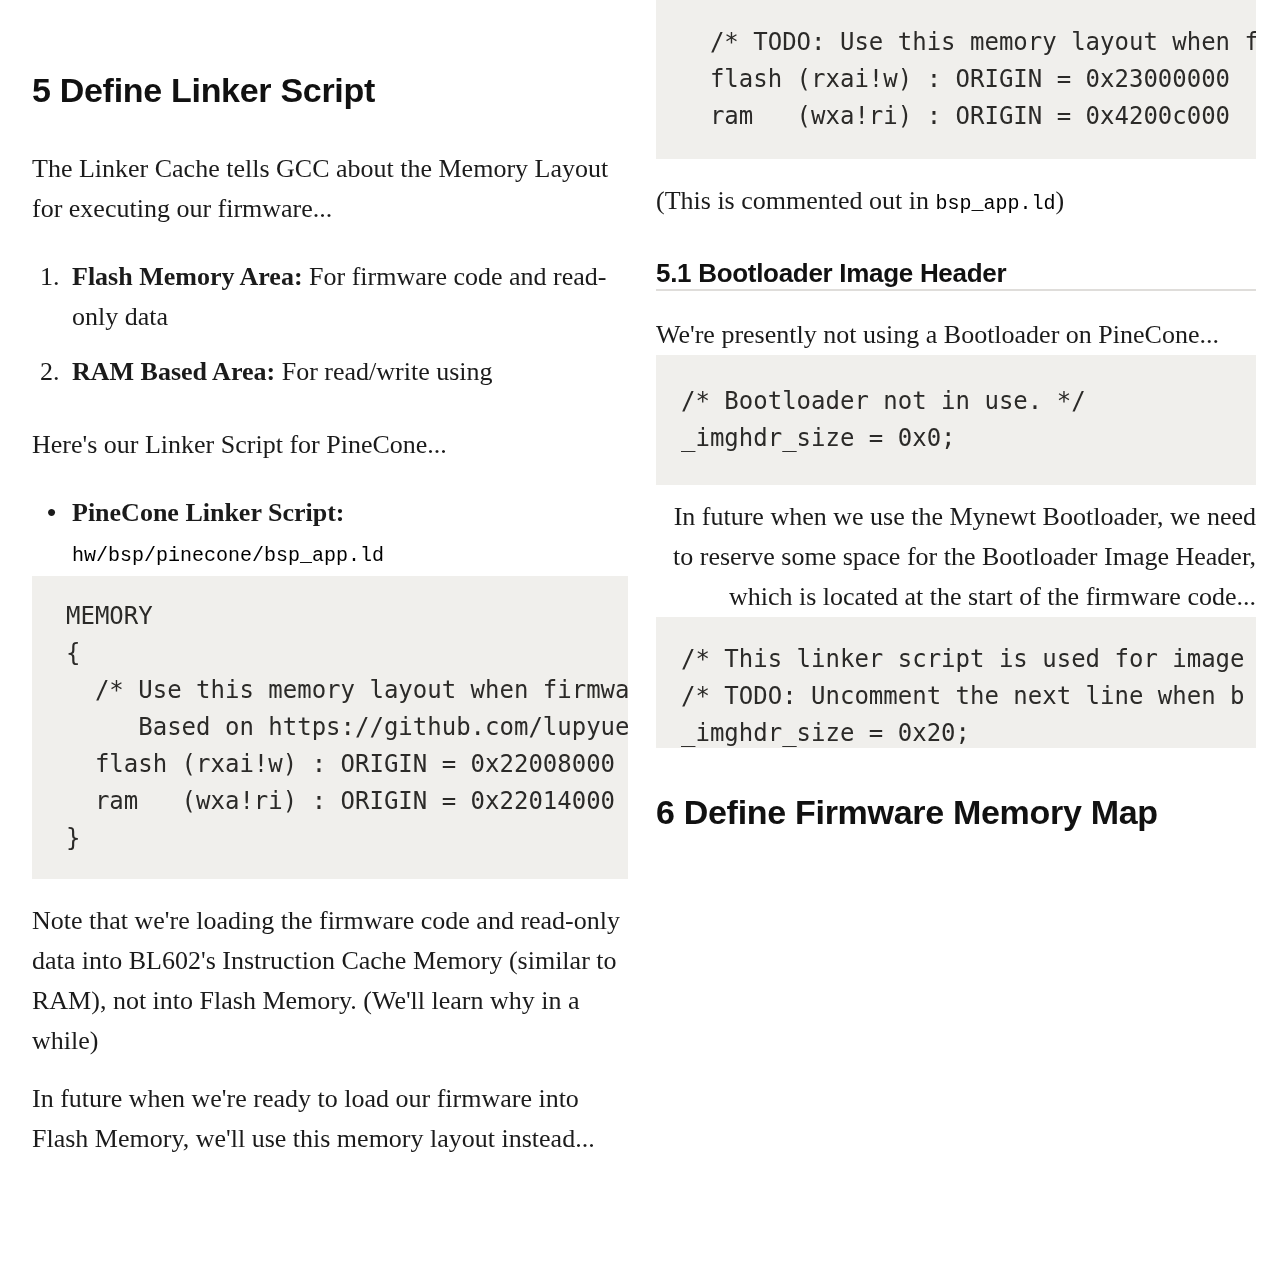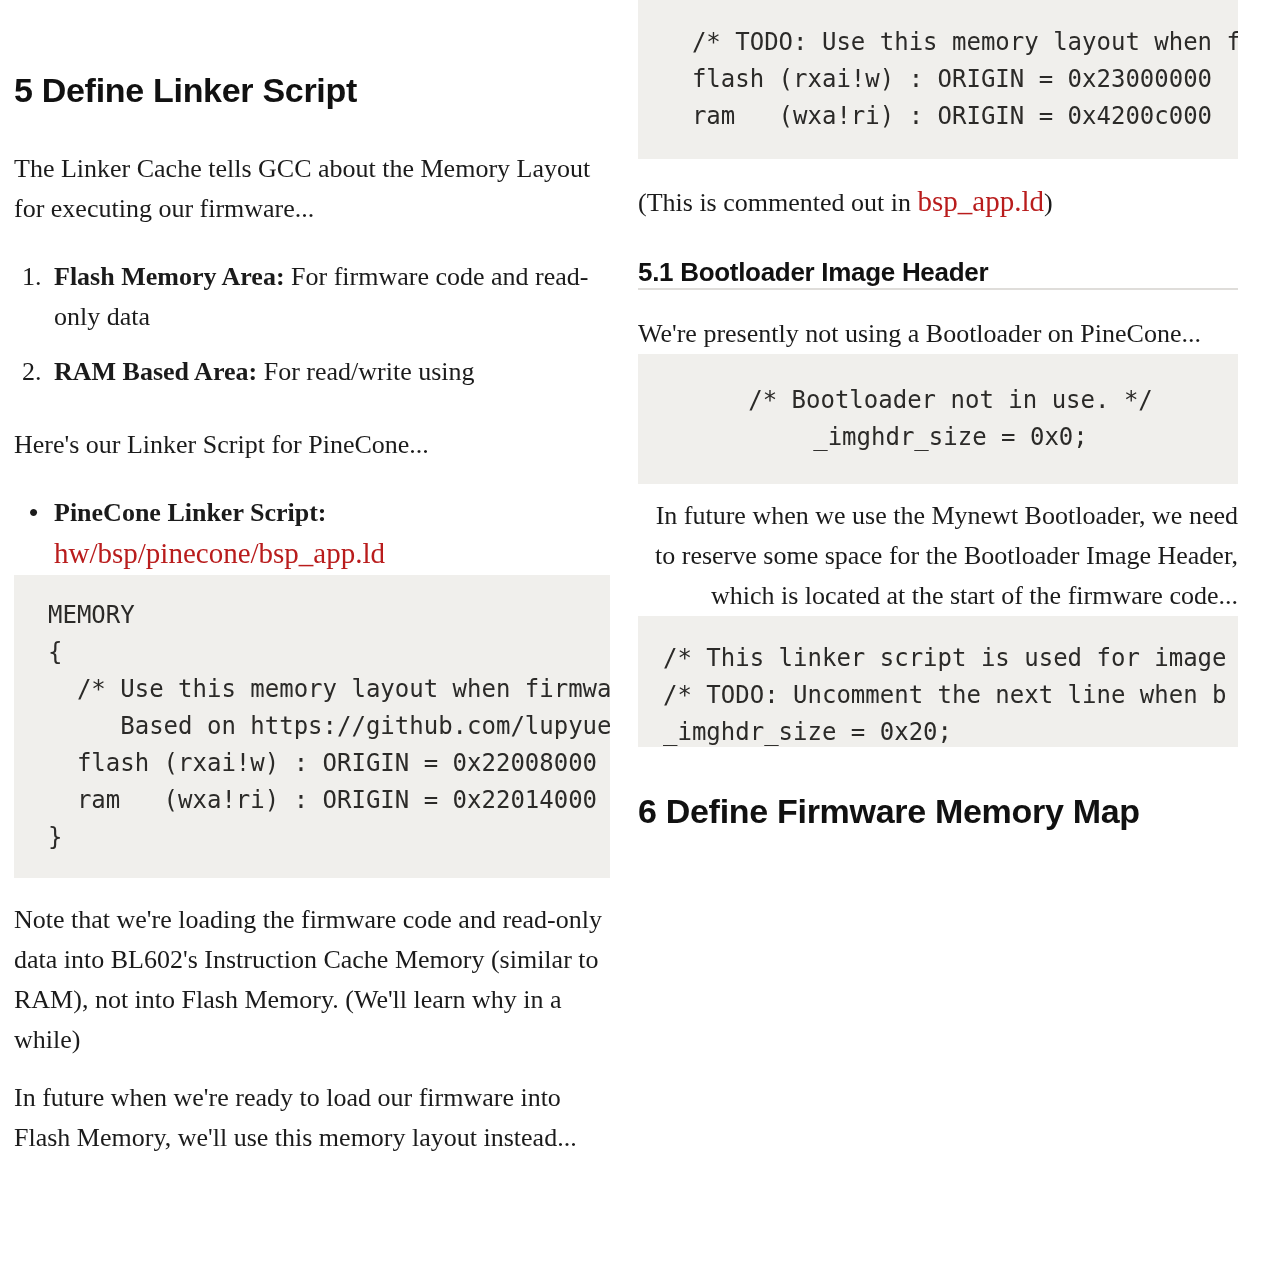--- a/index.html
+++ b/index.html
@@ -5,21 +5,21 @@
   html, body { margin: 0; padding: 0; }
   body {
     width: 1280px; height: 1280px;
     background: #ffffff;
     color: #1b1b1b;
     font-family: "Liberation Serif", serif;
     overflow: hidden;
   }
   .page { display: flex; align-items: flex-start; }
   .col { box-sizing: border-box; }
-  .col-left  { width: 596px; margin-left: 14px; }
+  .col-left  { width: 596px; margin-left: 32px; }
   .col-right { width: 600px; margin-left: 28px; }
 
   .h2 {
     font-family: "Liberation Sans", sans-serif;
     font-weight: 700;
     font-size: 34px;
     line-height: 1.2;
     color: #111111;
     letter-spacing: -0.3px;
     margin: 0;
@@ -51,41 +51,41 @@
   .li-num { width: 32px; flex: 0 0 32px; }
   .li-body { flex: 1 1 auto; }
 
   ul.bulletlist { list-style: none; margin: 28px 0 0 0; padding: 0 0 0 15px; }
   ul.bulletlist li { display: flex; font-size: 26px; line-height: 40px; }
   .bullet-marker { width: 25px; flex: 0 0 25px; font-weight: 700; }
 
   .b { font-weight: 700; }
 
   .mono-link {
-    font-family: Liberation Serif, serif;
-    font-size: 29px;
-    color: #b91c1c;
+    font-family: Liberation Mono, monospace;
+    font-size: 20px;
+    color: #000000;
     text-decoration: none;
     cursor: pointer;
   }
 
   pre.code {
     background: #f0efec;
     font-family: "DejaVu Sans Mono", monospace;
     font-size: 24px;
     line-height: 37px;
     color: #2b2a28;
     white-space: pre;
     overflow: hidden;
     margin: 0;
     box-sizing: border-box;
   }
   .code-memory   { margin-top: 24px; padding: 22px 0 22px 34px; height: 303px; }
   .code-todo-top { margin-top: 65px; padding: 24px 0 24px 25px; height: 159px; }
-  .code-bootldr  { margin-top: 14px; padding: 28px 0 28px 25px; height: 130px; text-align: center; }
+  .code-bootldr  { margin-top: 14px; padding: 28px 0 28px 25px; height: 130px; }
   .code-imghdr   { margin-top: 12px; padding: 24px 0 24px 25px; height: 131px; }
 </style>
 </head>
 <body>
 
 <div class="page">
 
   <div class="col col-left">
 
     <h2 class="h2 h2-s5">5 Define Linker Script</h2>

